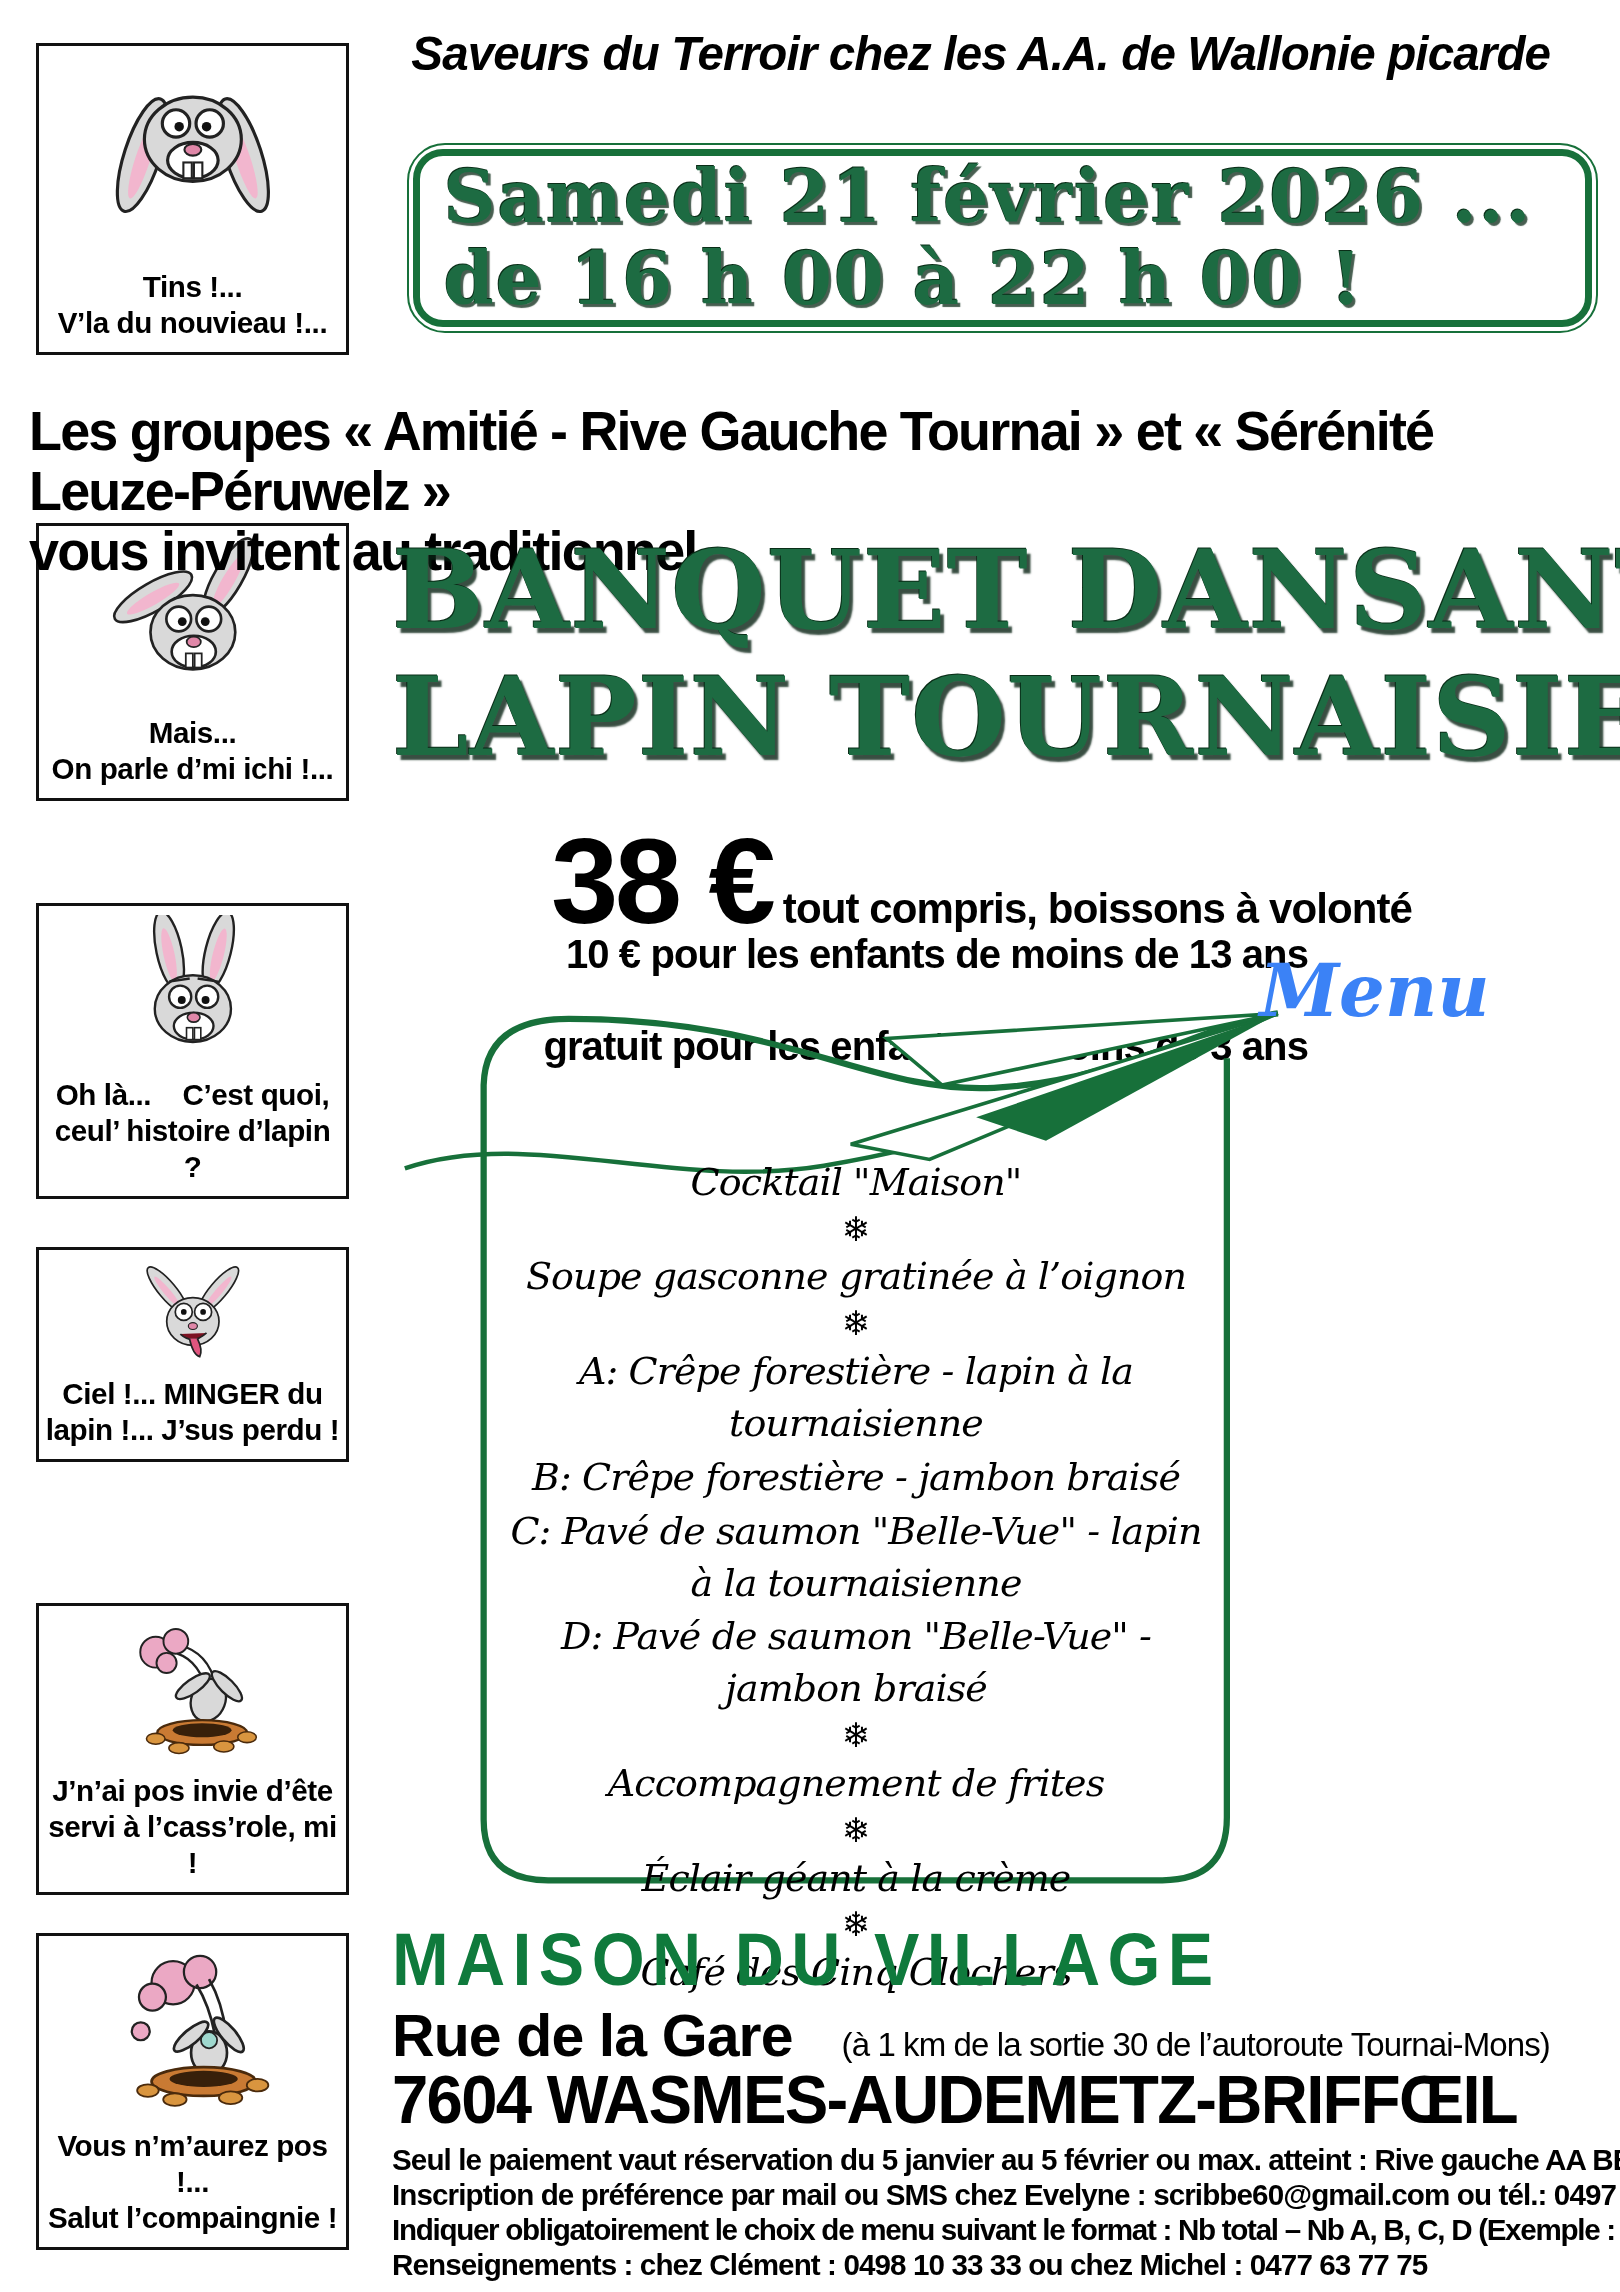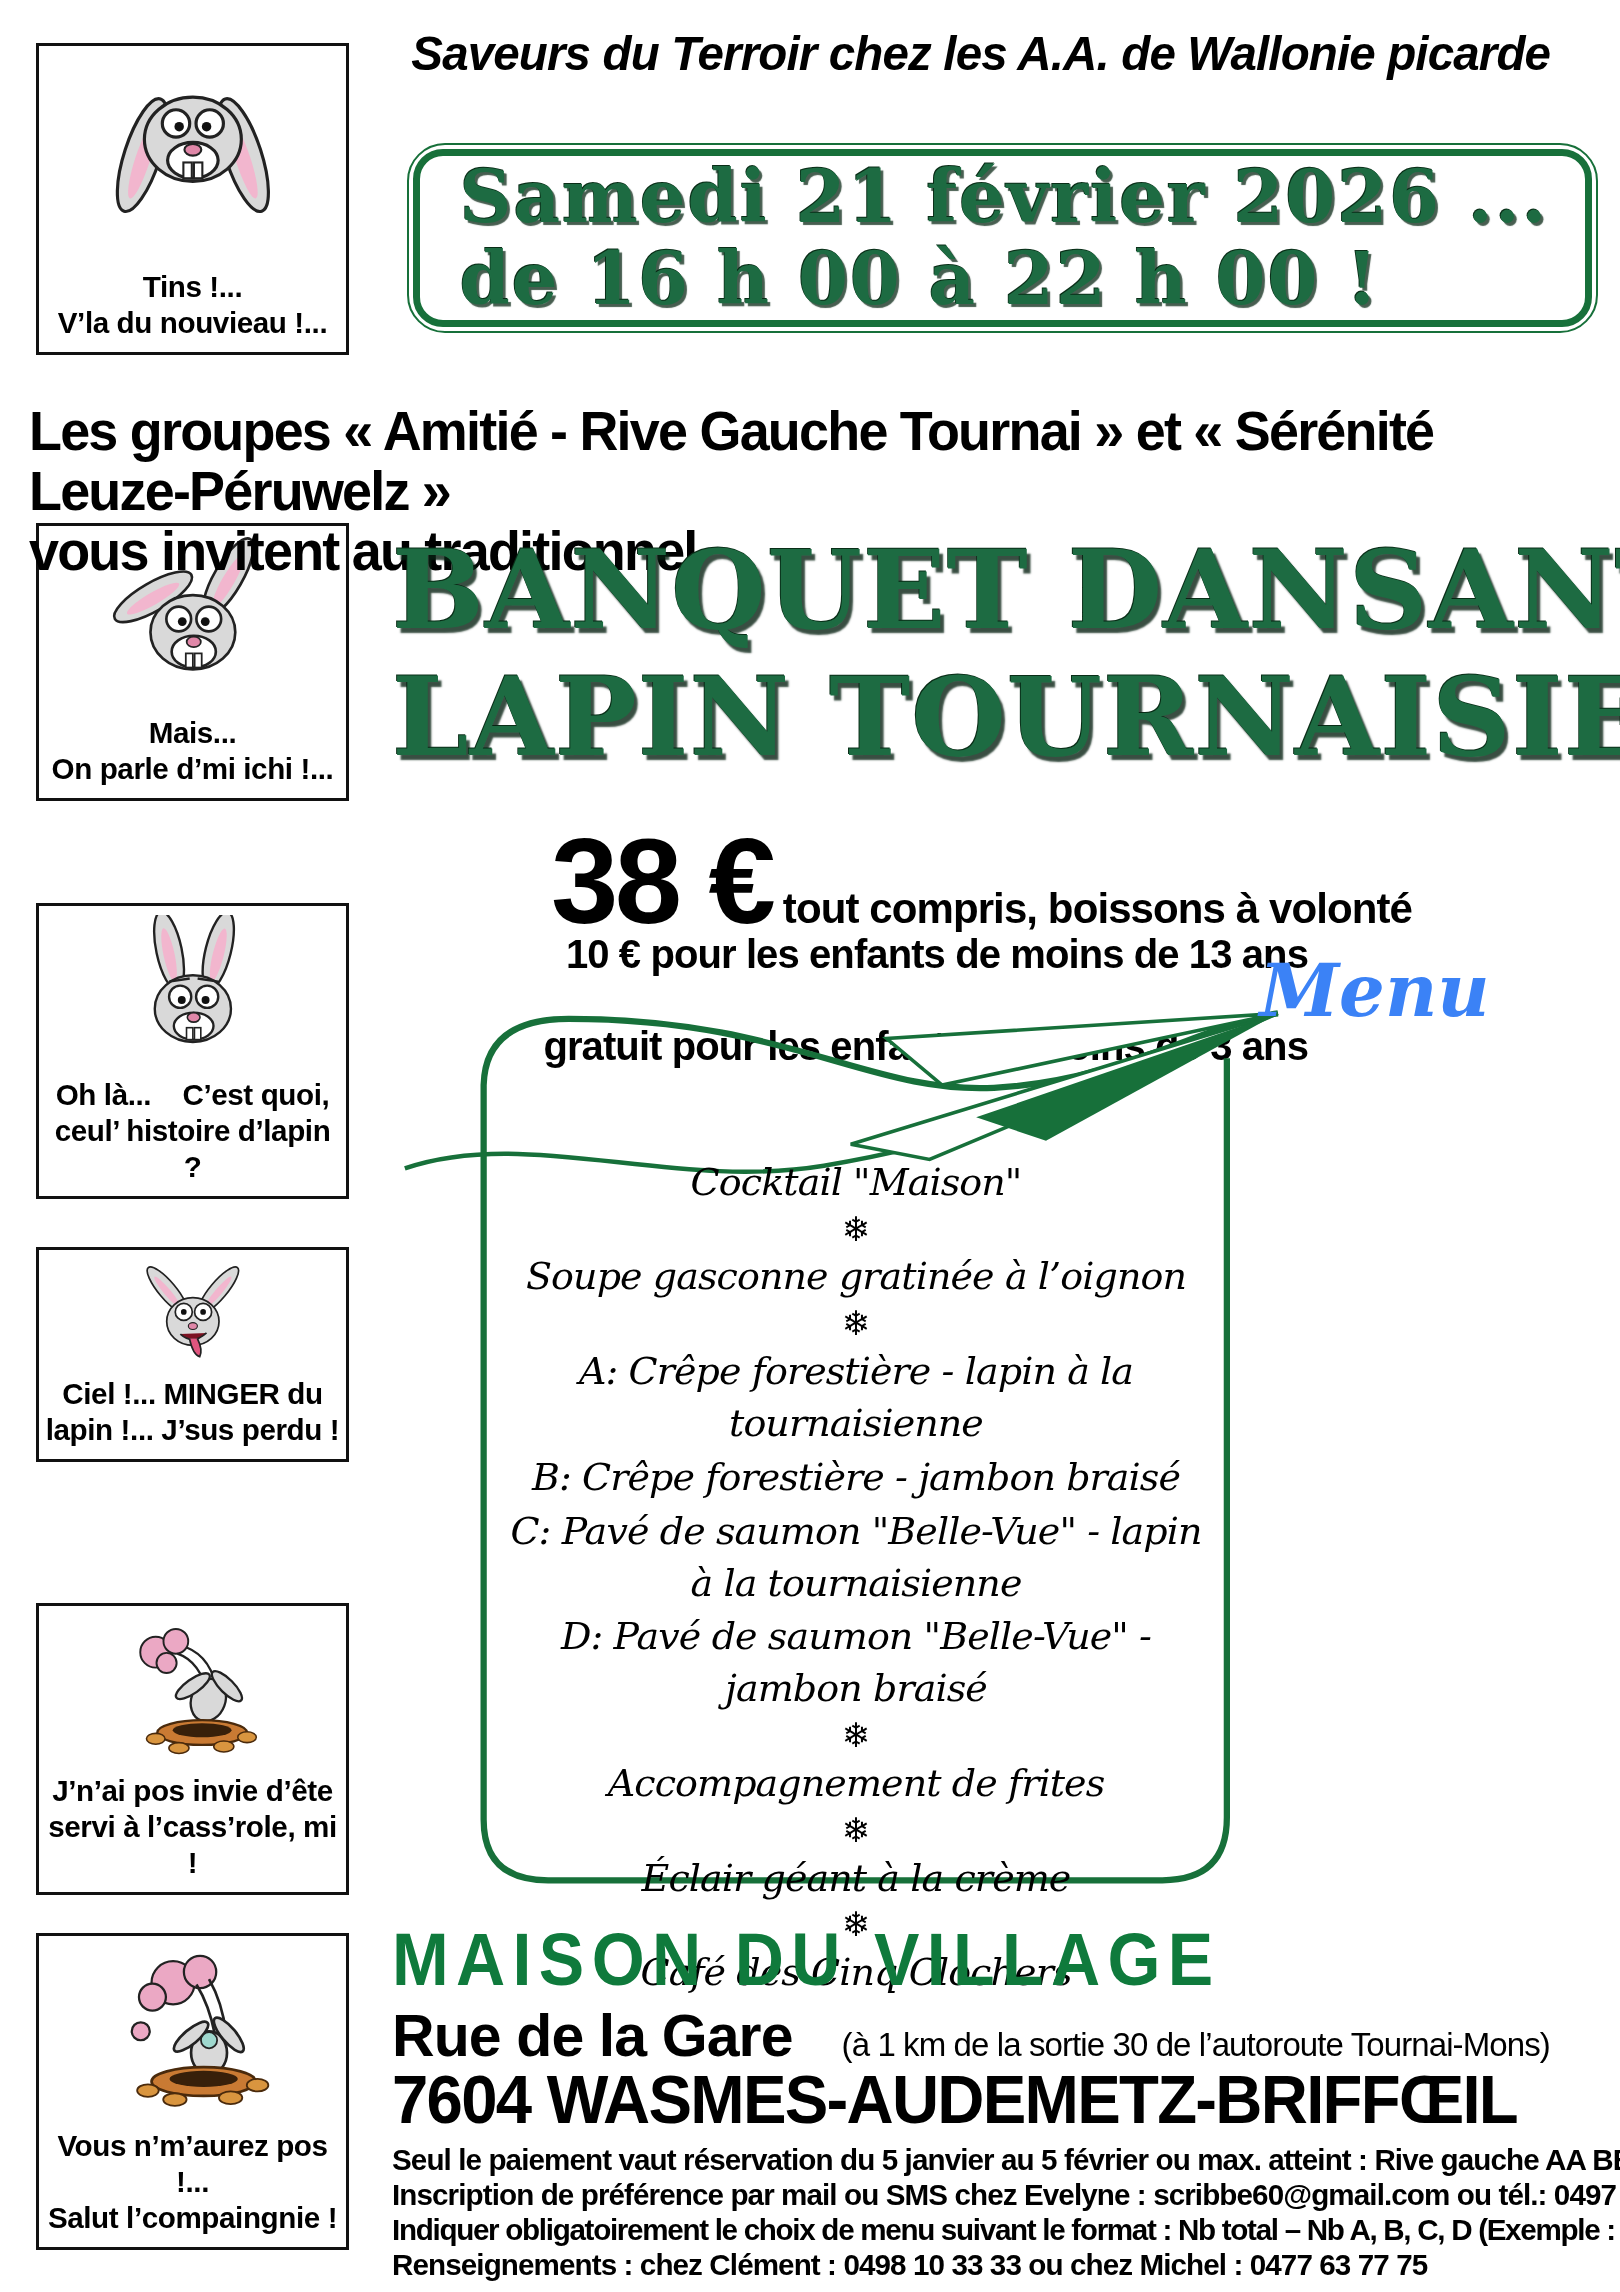--- a/index.html
+++ b/index.html
@@ -24,21 +24,21 @@
     position:absolute;left:390px;top:25px;width:1218px;text-align:center;
     font-size:49px;font-weight:bold;font-style:italic;letter-spacing:-0.9px;
     transform:scaleX(0.97);transform-origin:left;
   }
   .banner{
     position:absolute;left:407px;top:143px;width:1191px;height:190px;
     border:2.7px solid #17703a;border-radius:38px;box-sizing:border-box;padding:3.6px;
   }
   .banner-inner{
     width:100%;height:100%;border:7.2px solid #17703a;border-radius:30px;box-sizing:border-box;
-    display:flex;flex-direction:column;justify-content:center;padding-left:40px;
+    display:flex;flex-direction:column;justify-content:center;padding-left:24px;
   }
   .banner-line{
     font-family:"DejaVu Serif",serif;font-weight:bold;font-size:72px;line-height:82px;
     color:#1d6b42;letter-spacing:1.8px;
     text-shadow:2.7px 2.7px 0.9px rgba(10,40,22,.75), -0.9px -0.9px 0 #0a2e18;
   }
   
   .intro{
     position:absolute;left:29px;top:401px;width:1585px;
     font-size:55px;line-height:60px;font-weight:bold;letter-spacing:-1.8px;

